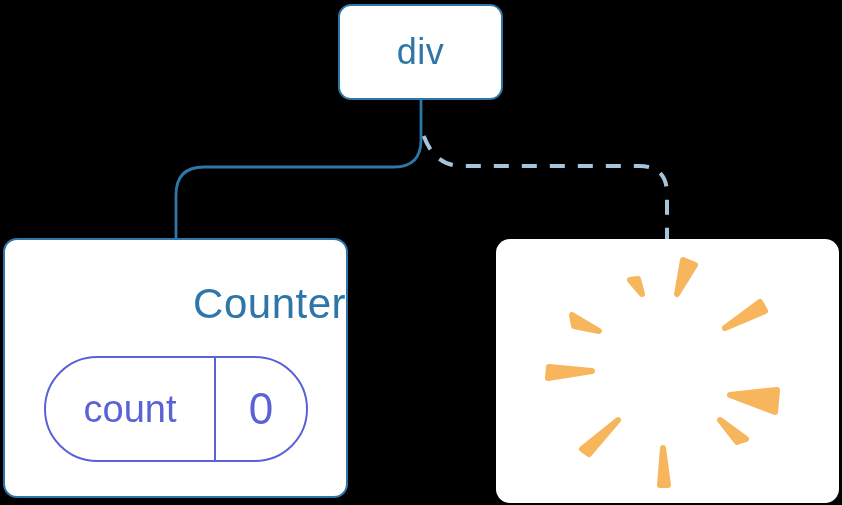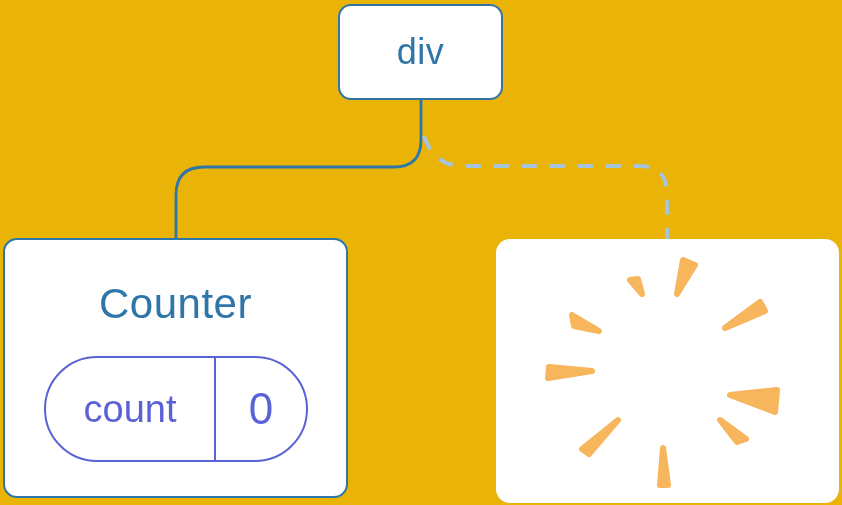--- a/index.html
+++ b/index.html
@@ -4,21 +4,21 @@
 <style>
   html, body { margin: 0; padding: 0; }
   body {
     width: 842px; height: 505px;
     font-family: "Liberation Sans", sans-serif;
     overflow: hidden;
   }
   .canvas {
     position: relative;
     width: 842px; height: 505px;
-    background: #eab308;
+    background: #000000;
   }
   svg.connectors {
     position: absolute; inset: 0;
     width: 842px; height: 505px;
     pointer-events: none;
   }
   .node {
     position: absolute;
     background: #FFFFFF;
     border-radius: 13px;
@@ -38,21 +38,21 @@
   }
   .node-counter {
     left: 3px; top: 238px;
     width: 345px; height: 260px;
     border: 2px solid #2E76A8;
     border-radius: 14px;
   }
   .counter-title {
     position: absolute;
     left: 0; right: 0; top: 40px;
-    text-align: center;
+    text-align: right;
     color: #2E76A8;
     font-size: 42px;
     font-weight: 500;
     letter-spacing: 0.5px;
   }
   .state-pill {
     position: absolute;
     left: 39px; top: 116px;
     width: 264px; height: 106px;
     border: 2.5px solid #5A62D6;

